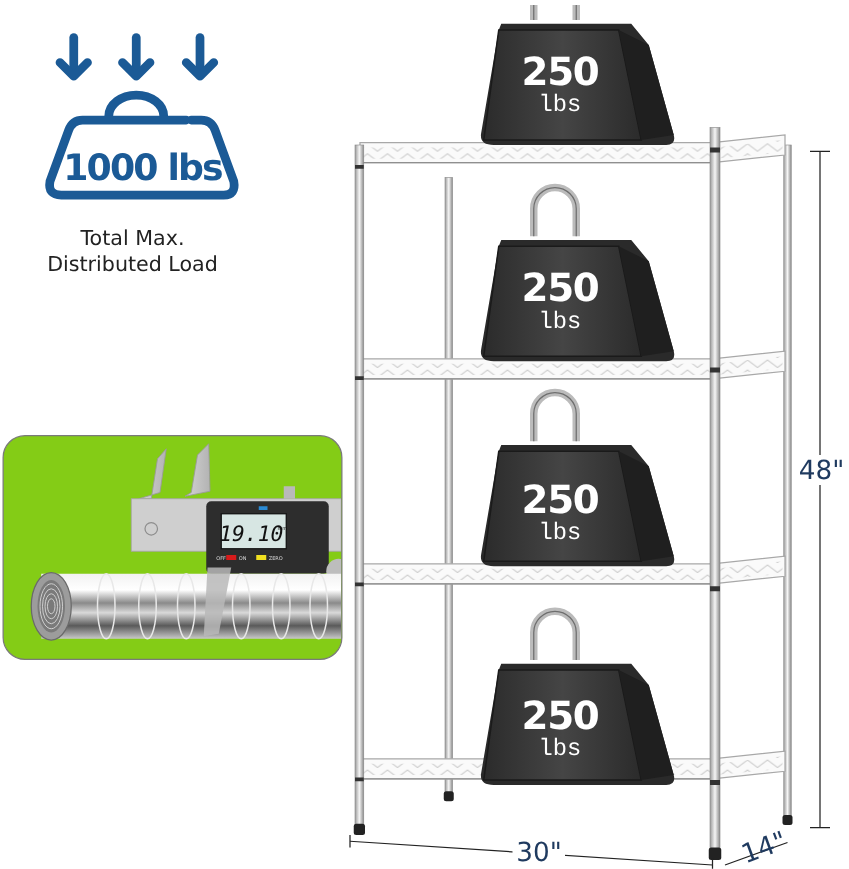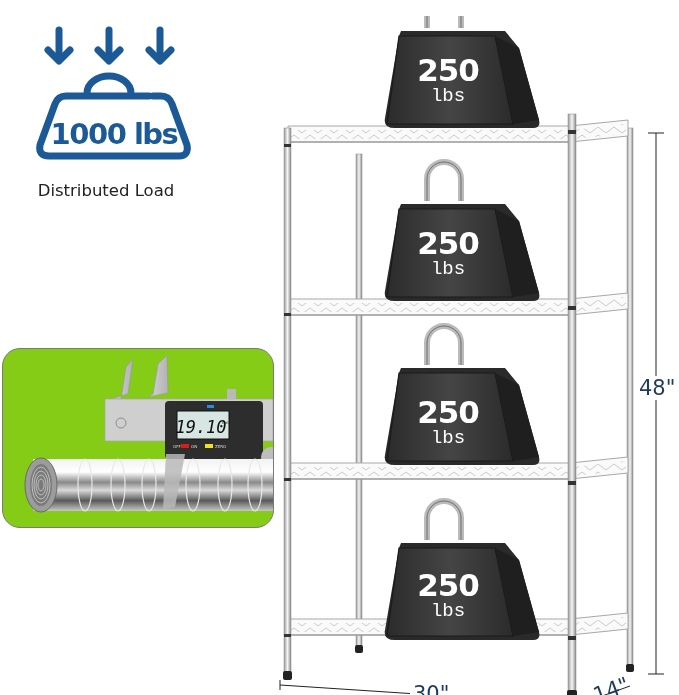--- a/index.html
+++ b/index.html
@@ -10,21 +10,21 @@
     
     .load-badge { left:11px; top:0; width:220px; height:240px; }
     .load-caption { left:0; top:180px; width:212px; text-align:center;
                     font-size:16.5px; line-height:21px; color:#222; }
 
     
     .inset { left:2px; top:348px; width:270px; height:178px; border:1.5px solid #7a7a7a;
              border-radius:18px; background:#84cc16; overflow:hidden; }
 
     
-    .scene { left:270px; top:16px; width:409px; height:588px; }
+    .scene { left:270px; top:4px; width:409px; height:588px; }
 
     .weight-label { position:absolute; color:#fff; text-align:center; font-weight:bold;
                     font-family:"DejaVu Sans", sans-serif; }
     .weight-num { font-size:31px; letter-spacing:-1px; line-height:32px; }
     .weight-unit { font-size:19px; font-weight:normal; line-height:20px;font-family:Liberation Mono, monospace; }
 
     .dim-label { position:absolute; color:#1f3a5f; font-size:21px;
                  font-family:"DejaVu Sans", sans-serif; background:#fff; padding:0 3px; }
   </style>
 </head>
@@ -42,20 +42,21 @@
         <polyline points="138,50 149,61 160,50"></polyline>
 
       <path d="M76,93 A22,17 0 0 1 120,93"></path>
 
       <path d="M142,96 L150,96 Q158,96 161,104 L176,145 Q178,156 168,156 L38,156 Q27,156 29,145 L44,104 Q47,96 55,96 L138,96"></path>
     </g>
     <text x="103" y="144" text-anchor="middle" font-family="DejaVu Sans, sans-serif" font-weight="bold" font-size="29" fill="#1b5a96" letter-spacing="-1.5">1000 lbs</text>
   </svg>
 </div>
 <div class="abs load-caption">
+  <div>Total Max.</div>
   <div>Distributed Load</div>
 </div>
 
 <div class="abs inset">
   <svg width="270" height="178" viewBox="0 0 270 178">
     <defs>
       <linearGradient id="chrome" x1="0" y1="0" x2="0" y2="1">
         <stop offset="0" stop-color="#f2f2f2"></stop>
         <stop offset="0.25" stop-color="#ffffff"></stop>
         <stop offset="0.45" stop-color="#8a8a8a"></stop>

